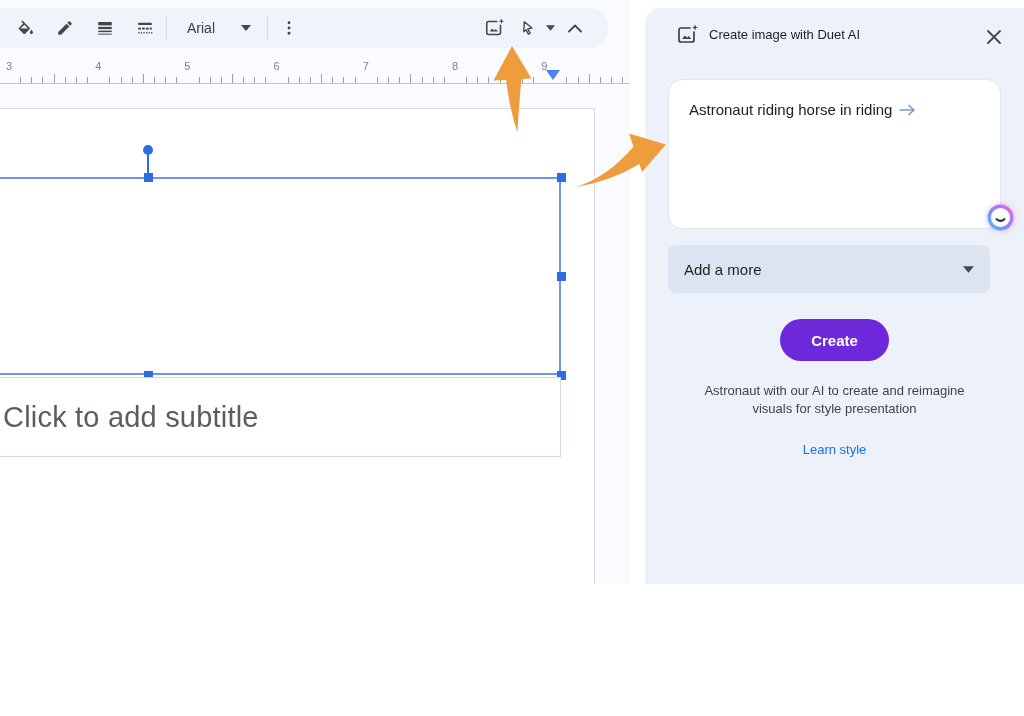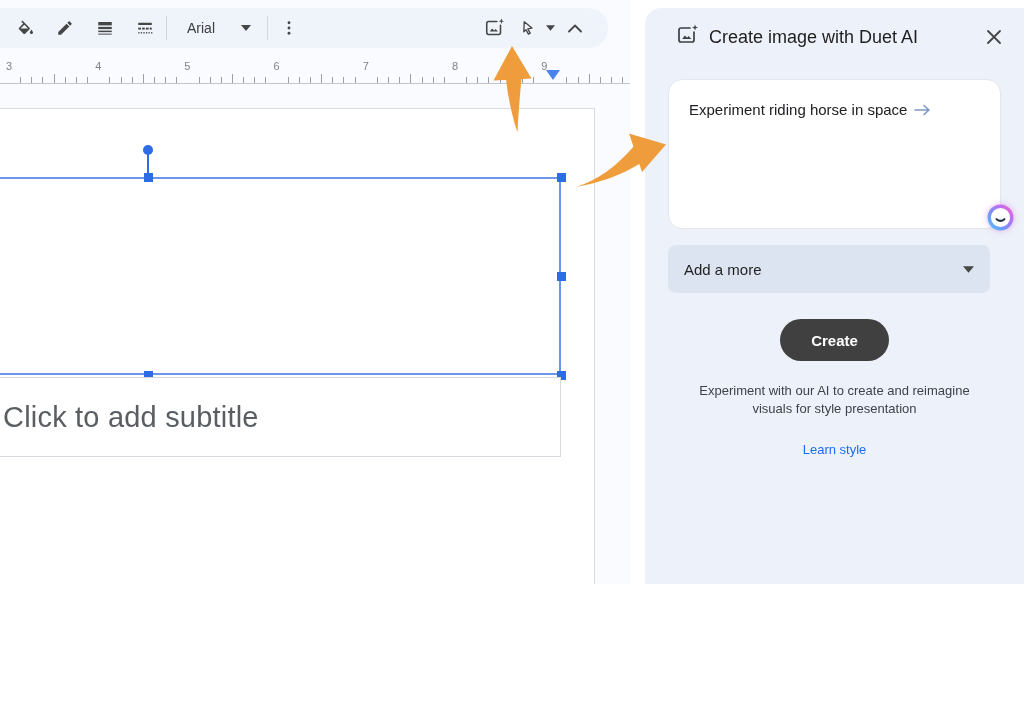--- a/index.html
+++ b/index.html
@@ -44,35 +44,35 @@
 
   .notes-divider { position:absolute; left:110px; top:627px; width:54px; height:3px; border-radius:2px; background:#5f6368; cursor:row-resize; }
   .notes-bar { position:absolute; left:-20px; top:652px; width:650px; height:54px; background:#e8eef9; border-radius:12px; }
 
   .bottom-strip { position:absolute; left:0; top:707px; width:1024px; height:9px; background:#eceef1; }
 
   
   .panel { position:absolute; left:645px; top:8px; width:379px; height:699px; background:#edf1f9; border-radius:16px 0 0 16px; }
   .panel-header { position:absolute; left:0; top:0; width:100%; height:60px; }
   .panel-title-icon { position:absolute; left:31px; top:15px; }
-  .panel-title { position:absolute; left:64px; top:19px; font-size:18px; font-weight:500; color:#1f1f1f; }
+  .panel-title { position:absolute; left:64px; top:19px; font-size:13px; font-weight:500; color:#1f1f1f; }
   .panel-close { position:absolute; left:338px; top:18px; width:22px; height:22px; display:flex; align-items:center; justify-content:center; cursor:pointer; }
 
   .prompt-card { position:absolute; left:23px; top:71px; width:333px; height:150px; background:#fff; border:1px solid #e3e6ec;
                  border-radius:14px; cursor:text; }
   .prompt-line { position:absolute; left:20px; top:21px; font-size:15px; color:#202124; display:flex; align-items:center; gap:7px; }
   .duet-icon { position:absolute; left:318px; top:124px; width:27px; height:27px; cursor:pointer;
                filter: drop-shadow(0 0 3px rgba(214,118,230,0.55)); }
 
   .style-dropdown { position:absolute; left:23px; top:237px; width:322px; height:48px; background:#dde4f1; border-radius:8px;
                     display:flex; align-items:center; justify-content:space-between; padding:0 16px; cursor:pointer; }
   .style-label { font-size:15px; color:#1f1f1f; }
 
   .create-btn { position:absolute; left:135px; top:311px; width:109px; height:42px; border:none; border-radius:21px;
-                background:#404040; color:#fff; font-size:15px; font-weight:600; font-family:"Liberation Sans",sans-serif; cursor:pointer; }
+                background:#6d28d9; color:#fff; font-size:15px; font-weight:600; font-family:"Liberation Sans",sans-serif; cursor:pointer; }
 
   .panel-desc { position:absolute; left:12px; top:374px; width:355px; text-align:center; font-size:13px; line-height:18px;
                 color:#3f4347; font-weight:500; }
   .learn-more { position:absolute; left:12px; top:434px; width:355px; text-align:center; font-size:13px; font-weight:500;
                 color:#1a6ef5; cursor:pointer; }
 
   .scroll-top-btn { position:absolute; left:308px; top:642px; width:43px; height:43px; border-radius:50%;
                     border:1px solid #747775; background:transparent; display:flex; align-items:center; justify-content:center; cursor:pointer; }
   .corner-fab { position:absolute; left:1004px; top:678px; width:58px; height:58px; border-radius:50%; background:#fff;
                 box-shadow:0 1px 5px rgba(0,0,0,0.2); cursor:pointer; }
@@ -265,21 +265,21 @@
       <span class="panel-title">Create image with Duet AI</span>
       <div class="panel-close">
         <svg width="16" height="16" viewBox="0 0 16 16">
           <path d="M2 2l12 12M14 2 2 14" stroke="#444746" stroke-width="1.8" stroke-linecap="round"></path>
         </svg>
       </div>
     </div>
 
     <div class="prompt-card">
       <div class="prompt-line">
-        <span>Experiment riding horse in space</span>
+        <span>Astronaut riding horse in riding</span>
         <svg width="17" height="12" viewBox="0 0 17 12">
           <path d="M1 6h13M10 1.5 15 6l-5 4.5" fill="none" stroke="#7d96c9" stroke-width="1.6" stroke-linecap="round" stroke-linejoin="round"></path>
         </svg>
       </div>
       <svg class="duet-icon" viewBox="0 0 24 24">
         <defs>
           <linearGradient id="duetGrad" x1="0" y1="1" x2="1" y2="0">
             <stop offset="0" stop-color="#4fc3f7"></stop>
               <stop offset="0.4" stop-color="#7c8ef8"></stop>
             <stop offset="0.75" stop-color="#c16ef2"></stop>
@@ -294,21 +294,21 @@
     <div class="style-dropdown">
       <span class="style-label">Add a more</span>
       <svg width="11" height="7" viewBox="0 0 10 6" fill="#444746">
           <polygon points="0,0 10,0 5,6"></polygon>
         </svg>
     </div>
 
     <button class="create-btn">Create</button>
 
     <div class="panel-desc">
-      <div>Experiment with our AI to create and reimagine</div>
+      <div>Astronaut with our AI to create and reimagine</div>
       <div>visuals for style presentation</div>
     </div>
     <div class="learn-more">Learn style</div>
 
     <div class="scroll-top-btn">
       <svg width="16" height="10" viewBox="0 0 16 10">
         <path d="M3 8 8 3l5 5" fill="none" stroke="#3c4043" stroke-width="2" stroke-linecap="round" stroke-linejoin="round"></path>
       </svg>
     </div>
   </div>

